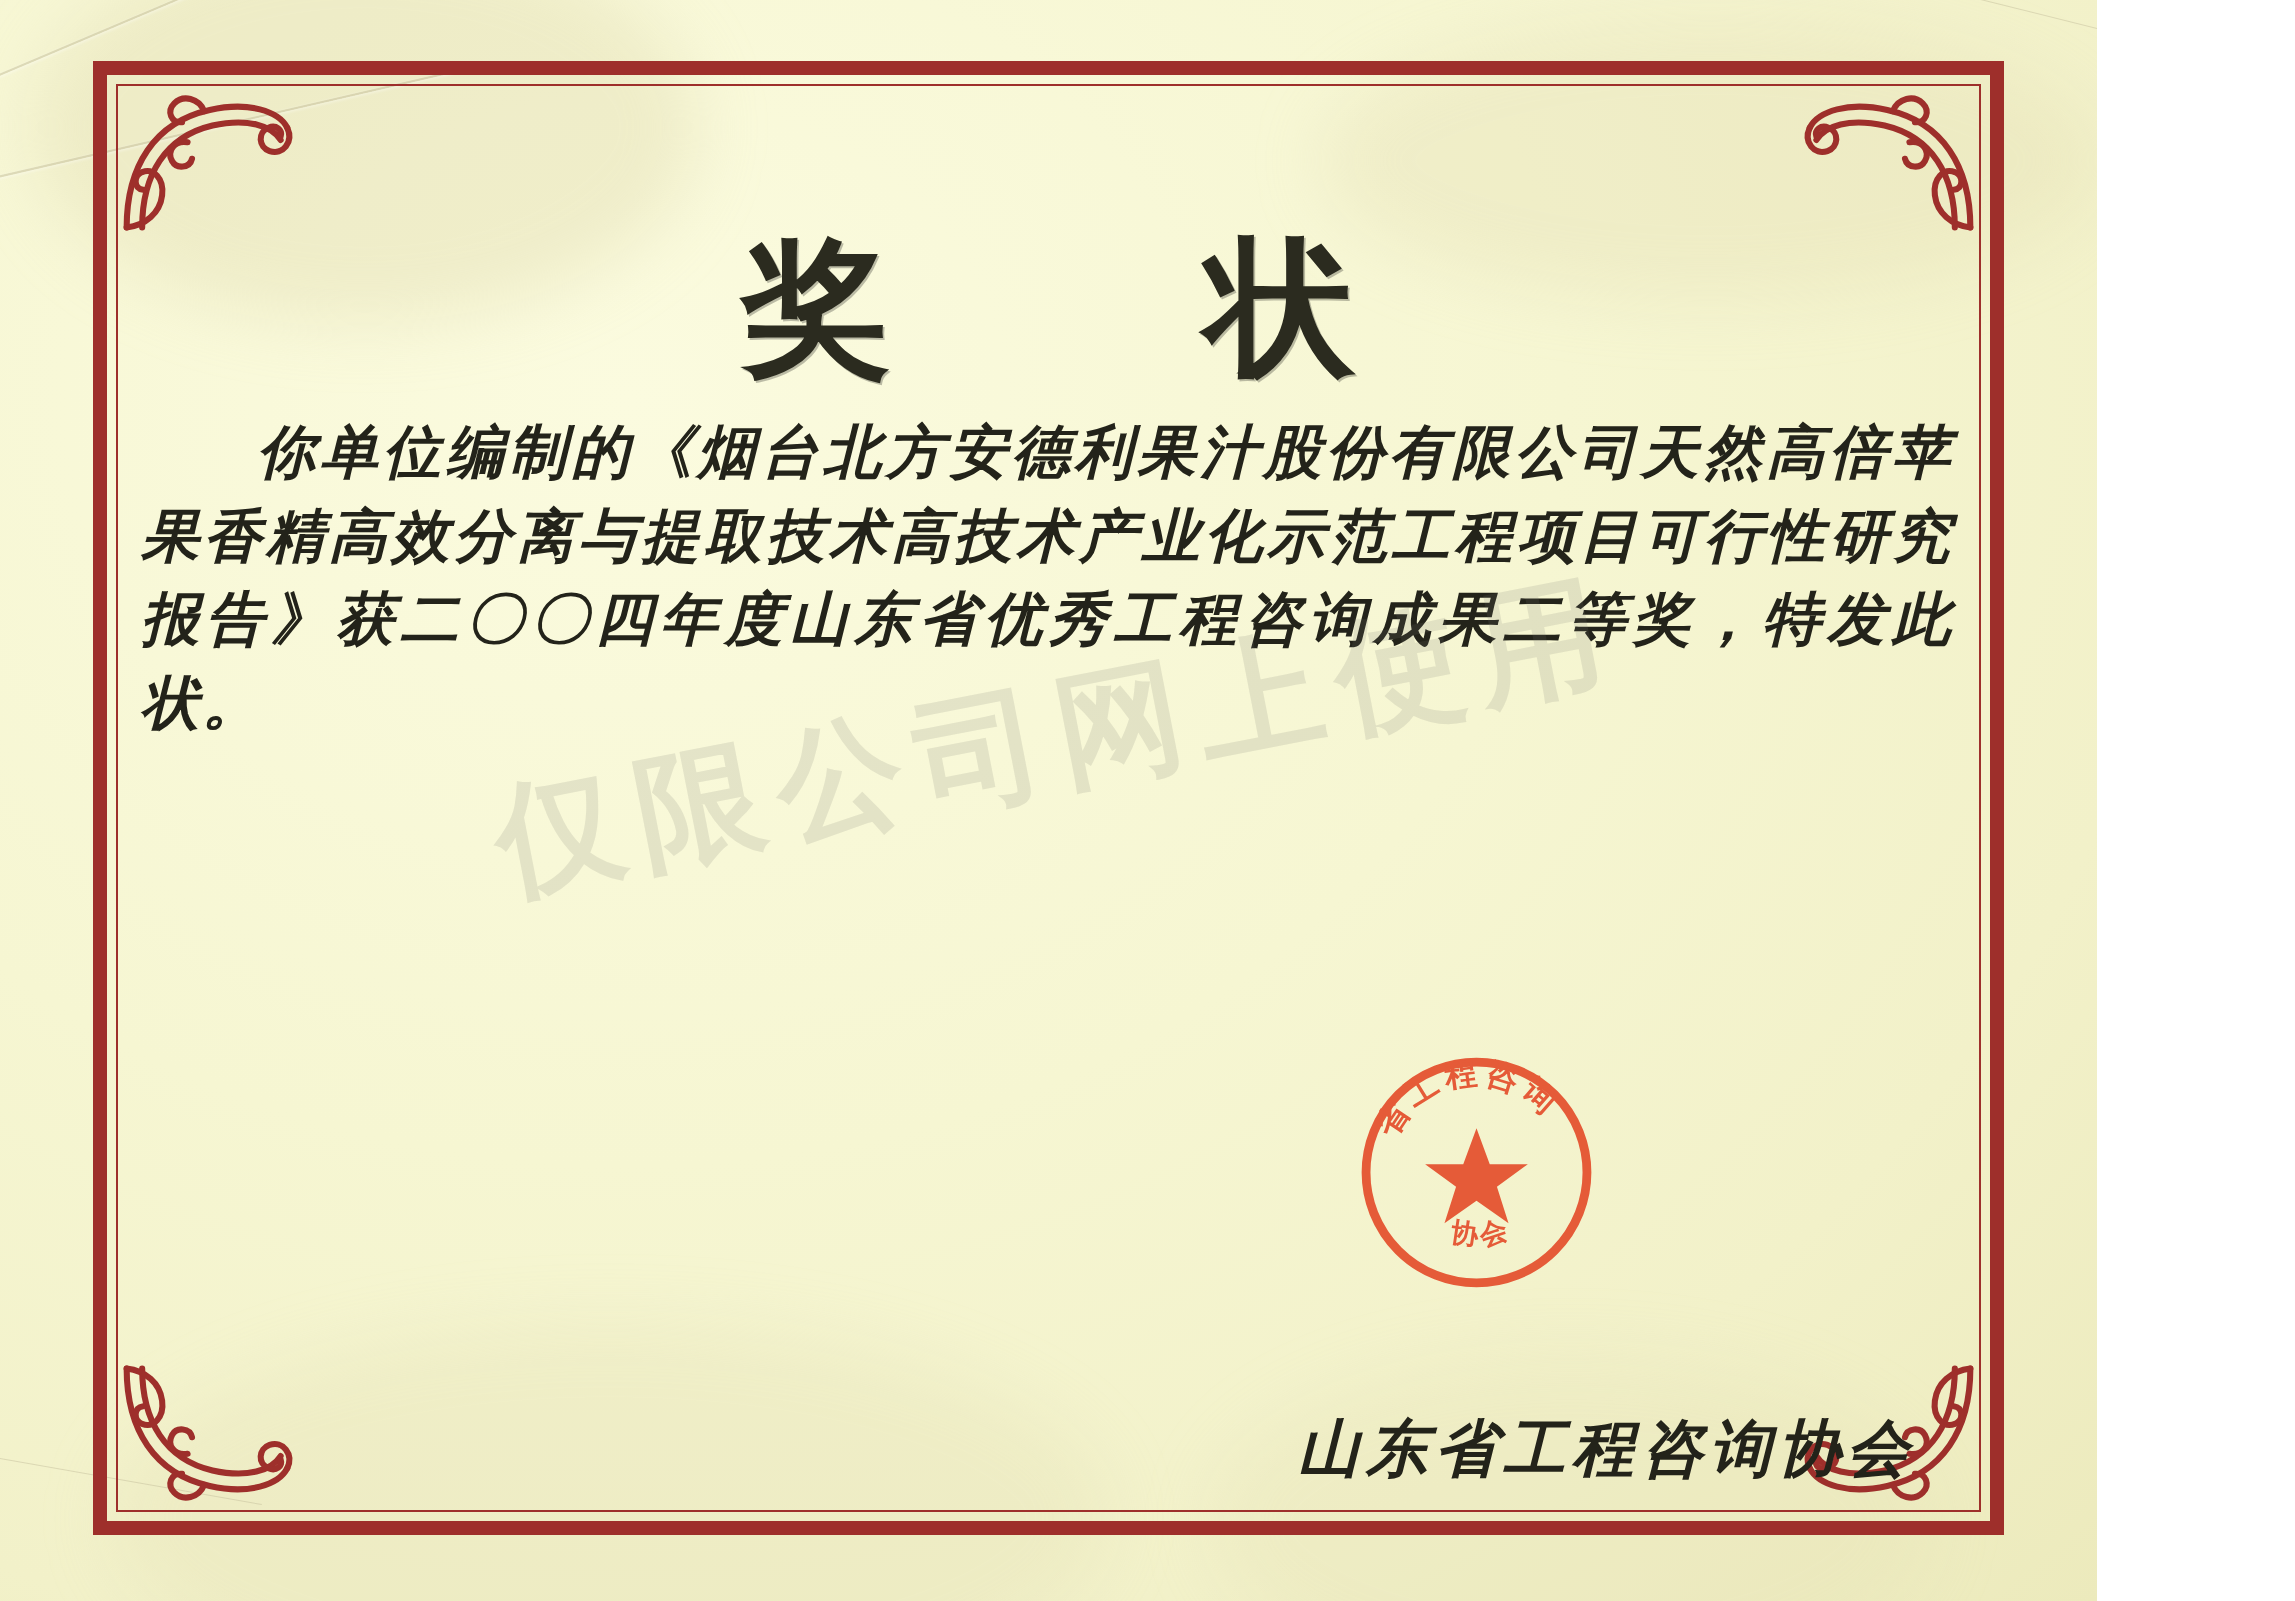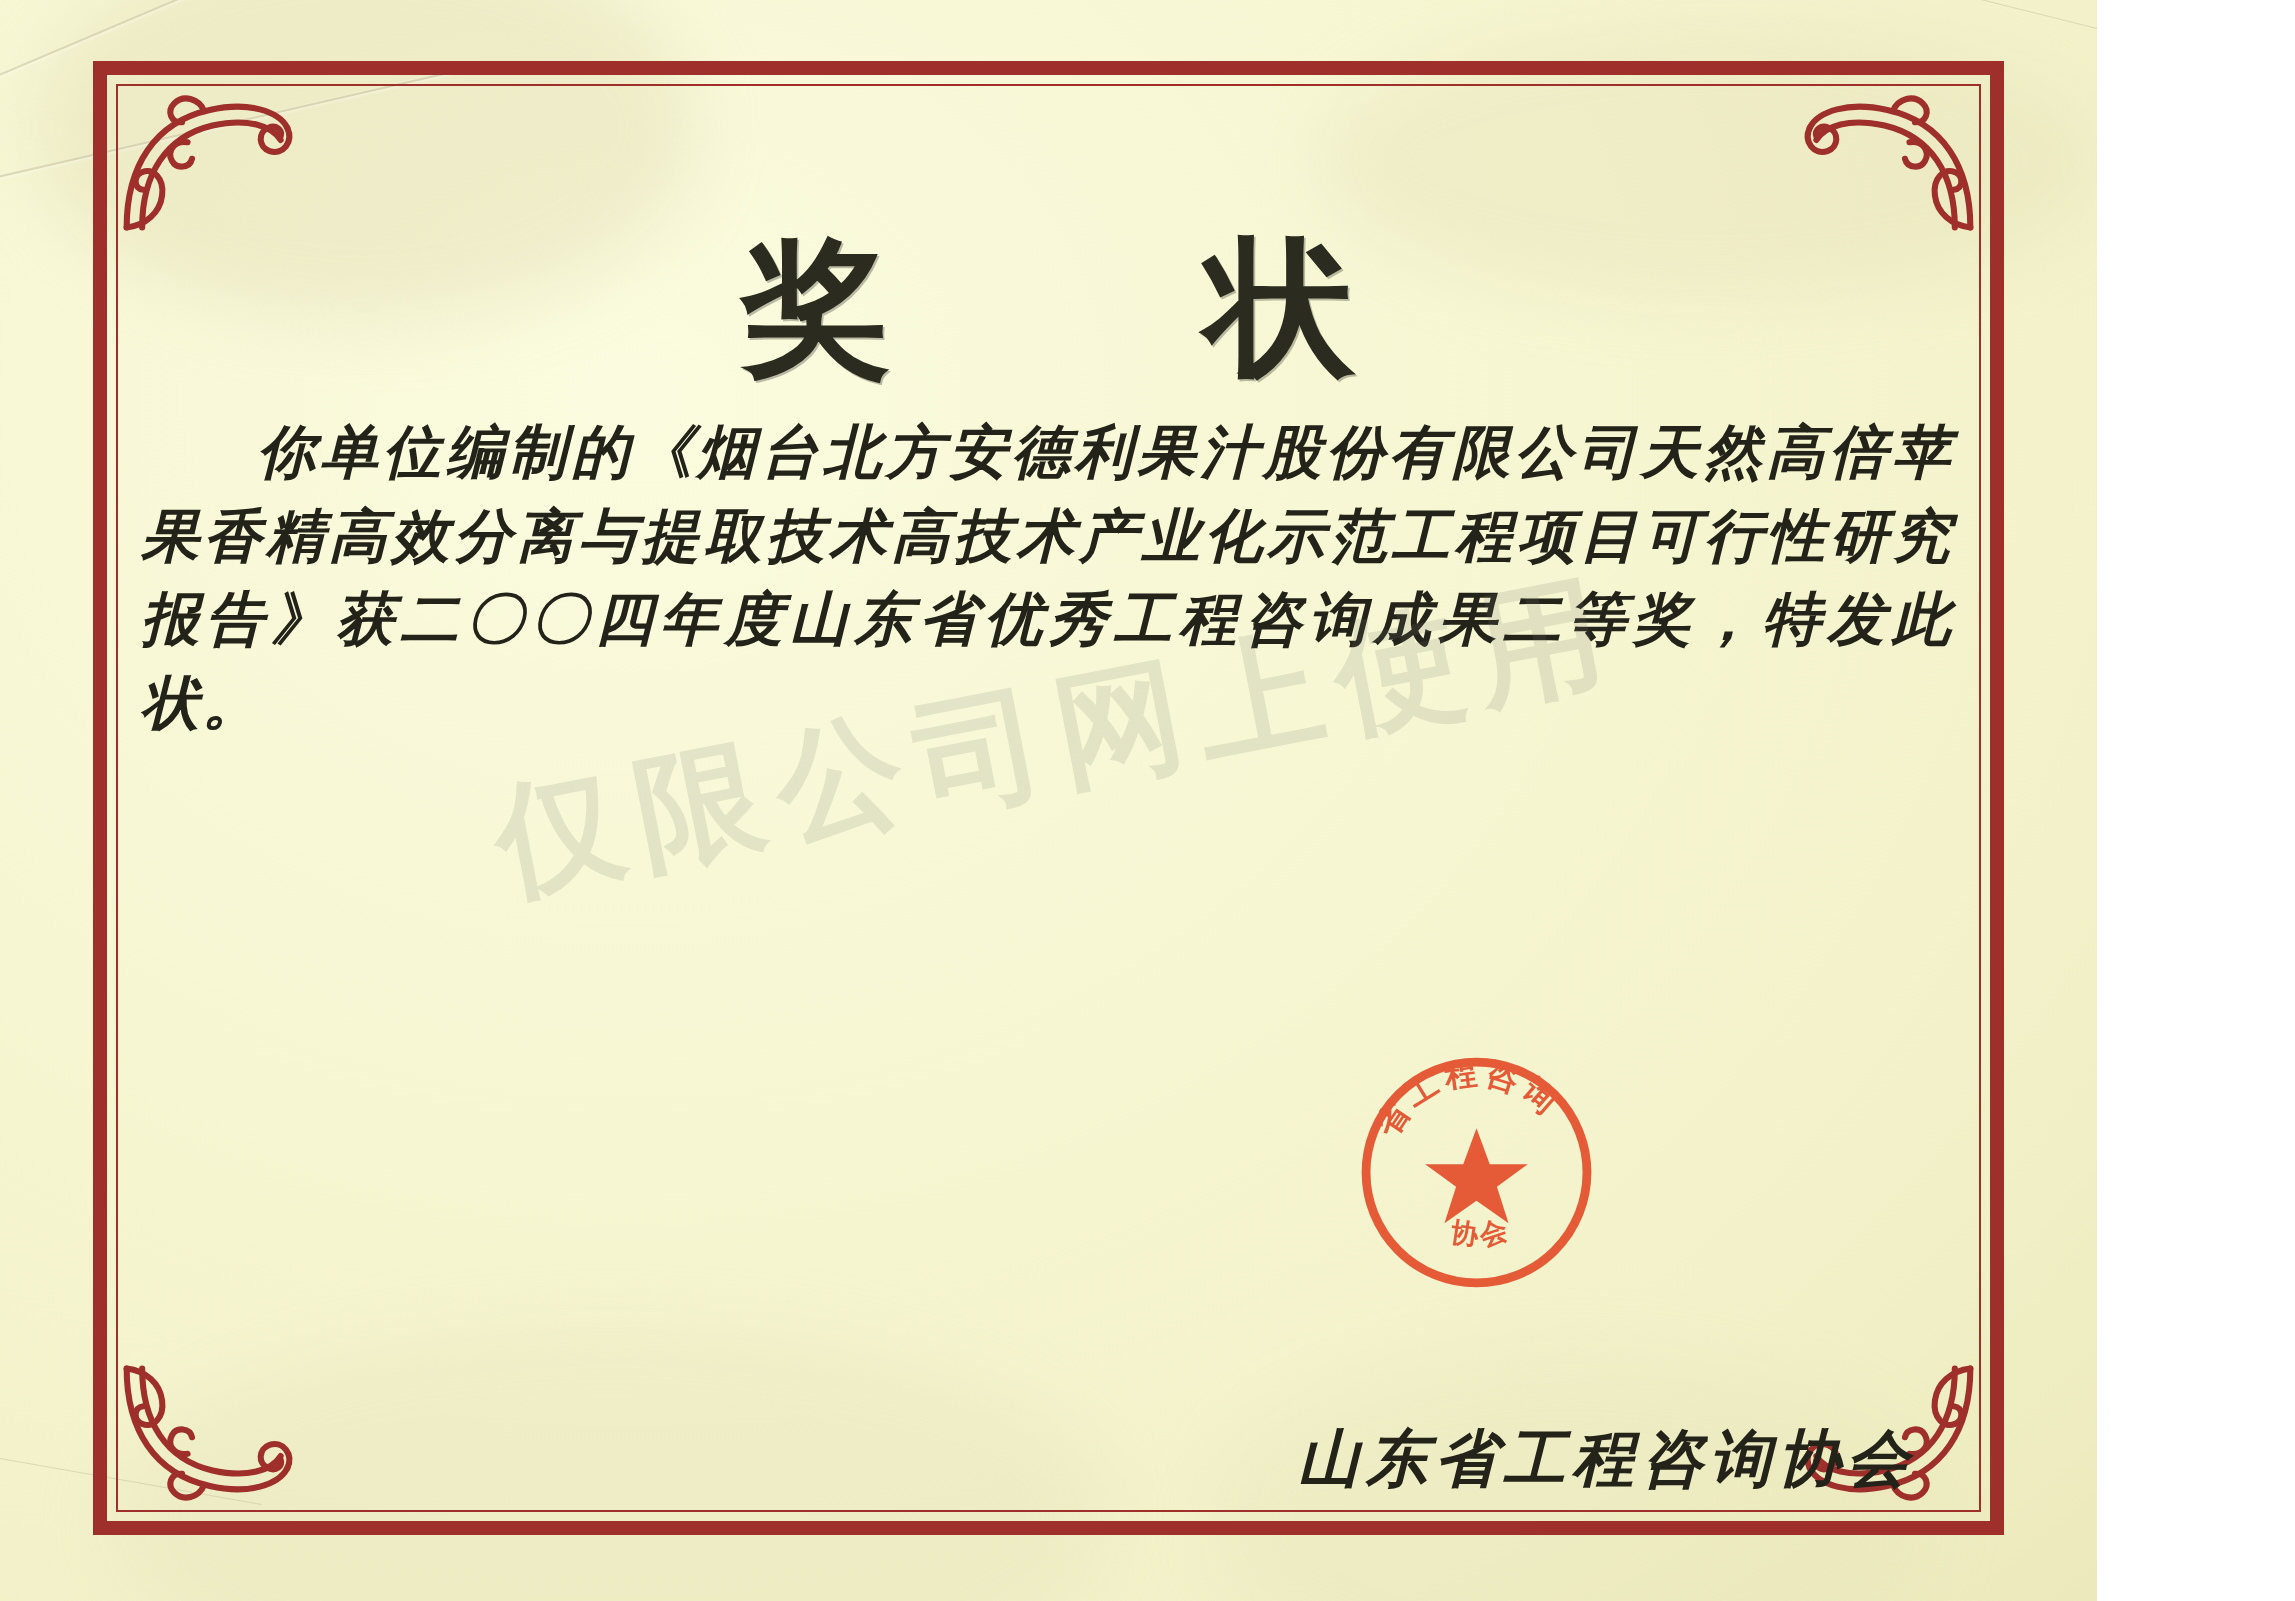--- a/index.html
+++ b/index.html
@@ -120,21 +120,21 @@
     color: #23231a;
     text-indent: 116px;
     font-style: italic;
     font-weight: 600;
     text-align: justify;
   }
 
   .sign-block {
     position: absolute;
     right: 44px;
-    bottom: 11px;
+    bottom: 21px;
     text-align: center;
   }
   .issuer {
     font-family: "DejaVu Serif", serif;
     font-size: 62px;
     letter-spacing: 6.6px;
     color: #23231a;
     font-style: italic;
     font-weight: 600;
     white-space: nowrap;

